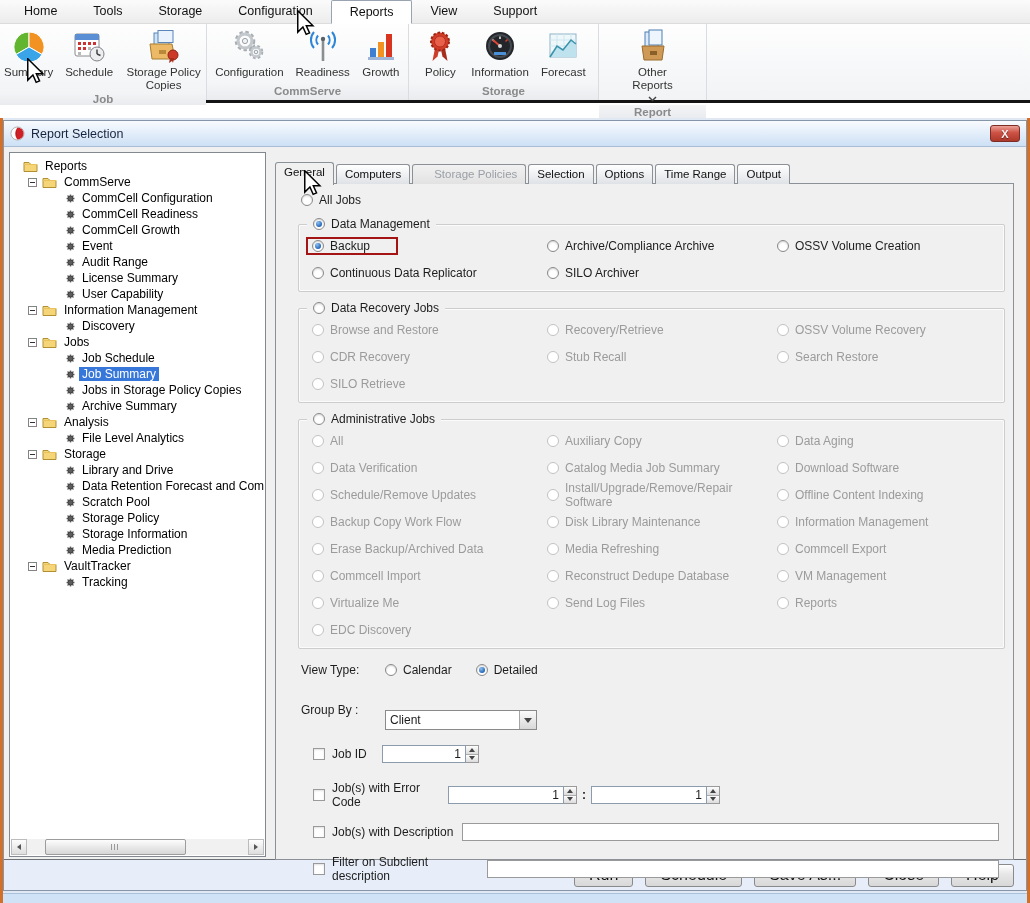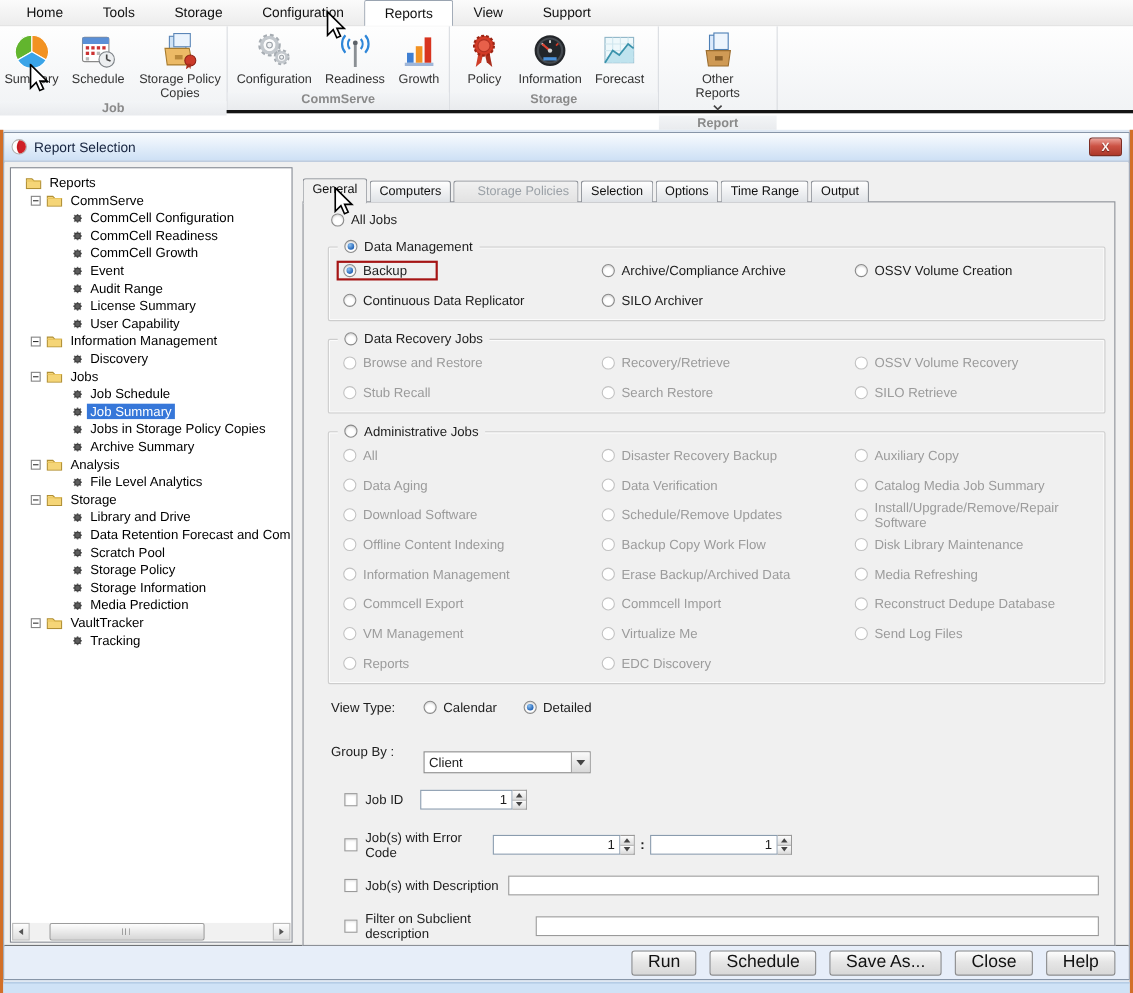--- a/index.html
+++ b/index.html
@@ -772,20 +772,26 @@
                   </div>
                   <div>
                     <div class="opt-row disabled">
                       <span class="radio dis"></span>
                       <span>OSSV Volume Recovery</span>
                     </div>
                   </div>
                   <div>
                     <div class="opt-row disabled">
                       <span class="radio dis"></span>
+                      <span>CDR Recovery</span>
+                    </div>
+                  </div>
+                  <div>
+                    <div class="opt-row disabled">
+                      <span class="radio dis"></span>
                       <span>Stub Recall</span>
                     </div>
                   </div>
                   <div>
                     <div class="opt-row disabled">
                       <span class="radio dis"></span>
                       <span>Search Restore</span>
                     </div>
                   </div>
                   <div>
@@ -799,26 +805,20 @@
               <div class="opt-group">
                 <div class="legend">
                   <span class="radio"></span>
                   <span>Administrative Jobs</span>
                 </div>
                 <div class="opt-grid">
                   <div>
                     <div class="opt-row disabled">
                       <span class="radio dis"></span>
                       <span>All</span>
-                    </div>
-                  </div>
-                  <div>
-                    <div class="opt-row disabled">
-                      <span class="radio dis"></span>
-                      <span>Disaster Recovery Backup</span>
                     </div>
                   </div>
                   <div>
                     <div class="opt-row disabled">
                       <span class="radio dis"></span>
                       <span>Auxiliary Copy</span>
                     </div>
                   </div>
                   <div>
                     <div class="opt-row disabled">

